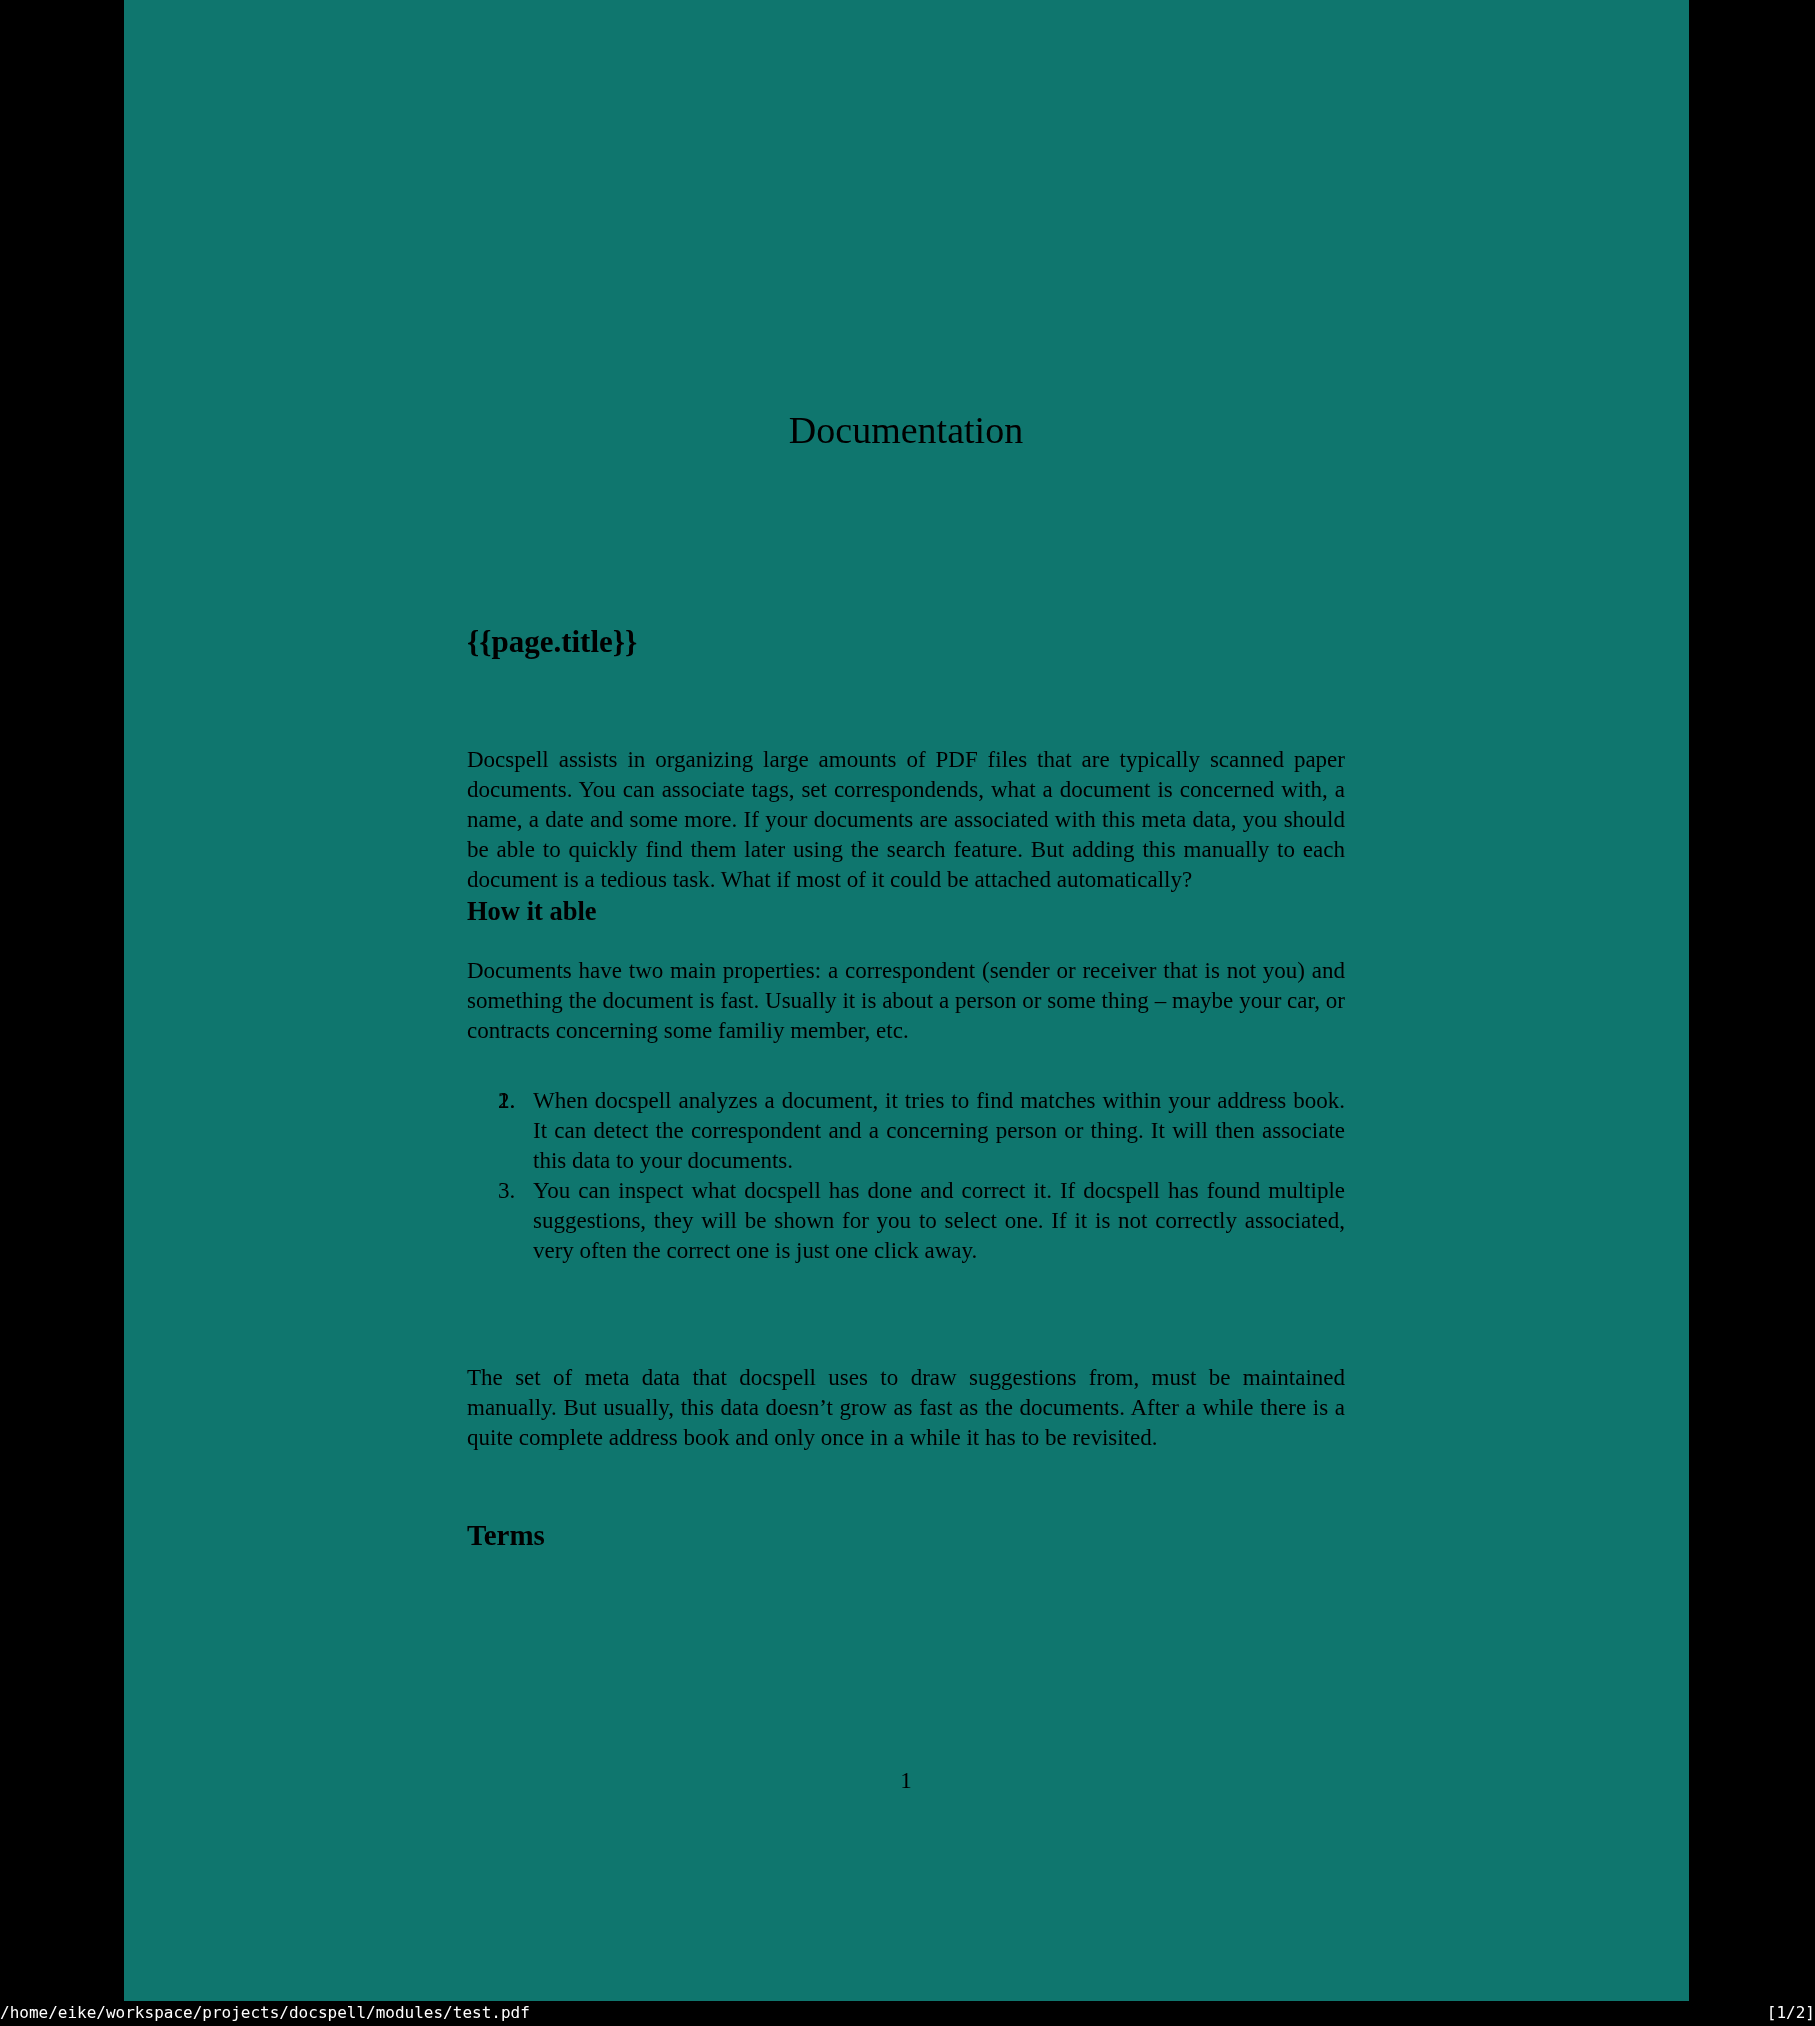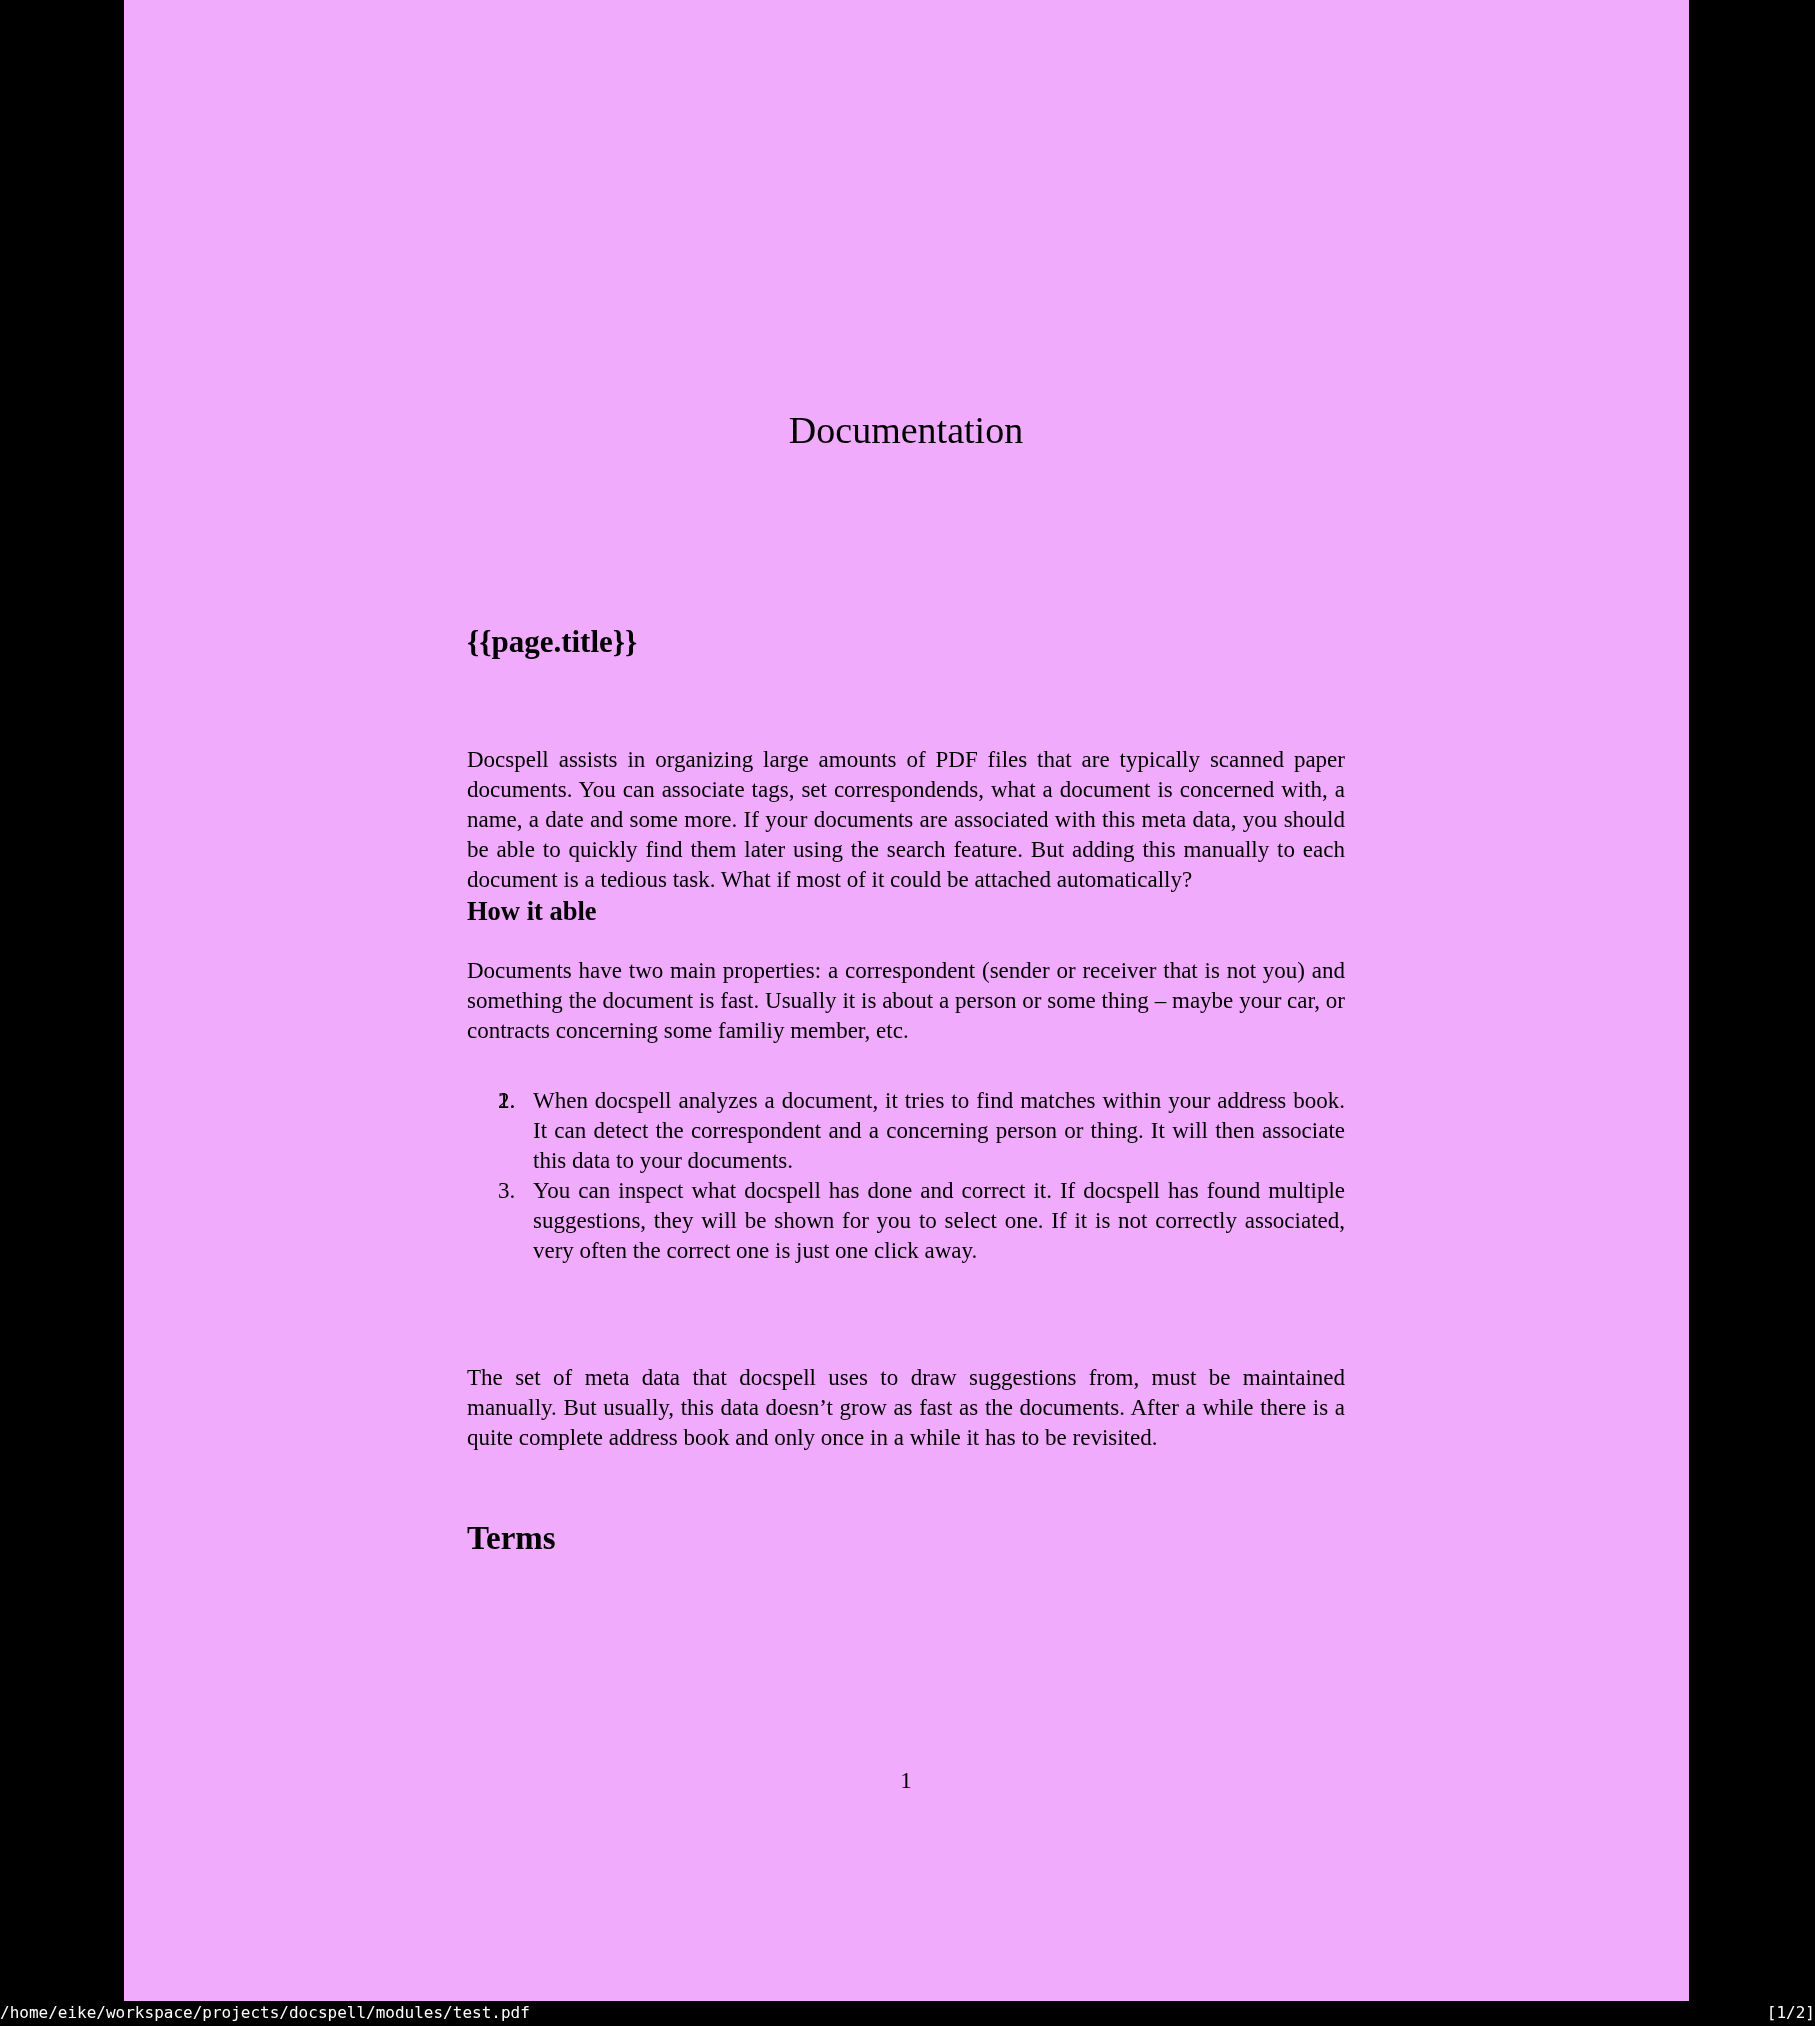--- a/index.html
+++ b/index.html
@@ -15,21 +15,21 @@
     width: 1815px;
     height: 2026px;
     background: #000000;
   }
   .pdf-page {
     position: absolute;
     left: 124px;
     top: 0;
     width: 1565px;
     height: 2002px;
-    background: #f0abfc;
+    background: #0f766e;
     overflow: hidden;
   }
   .content {
     position: absolute;
     left: 343px;
     top: 0;
     width: 878px;
     height: 2002px;
     font-family: "Liberation Serif", "DejaVu Serif", serif;
     color: #000000;
@@ -46,21 +46,21 @@
     font-weight: normal;
     text-align: center;
     line-height: 1.15;
   }
   .sec-heading {
     font-weight: bold;
     line-height: 1.1;
   }
   .h-pagetitle { top: 625px; font-size: 31px; }
   .h-howitworks { top: 897px; font-size: 26.5px; }
-  .h-terms { top: 1520px; font-size: 33px; }
+  .h-terms { top: 1520px; font-size: 29px; }
   .para {
     font-size: 23px;
     line-height: 30px;
     text-align: justify;
   }
   .p-intro { top: 697px; margin-top: 48px; }
   .p-props { top: 956px; }
   .p-meta  { top: 1363px; }
   .p-terms { top: 1577px; }
   .doc-list { top: 1086px; }

